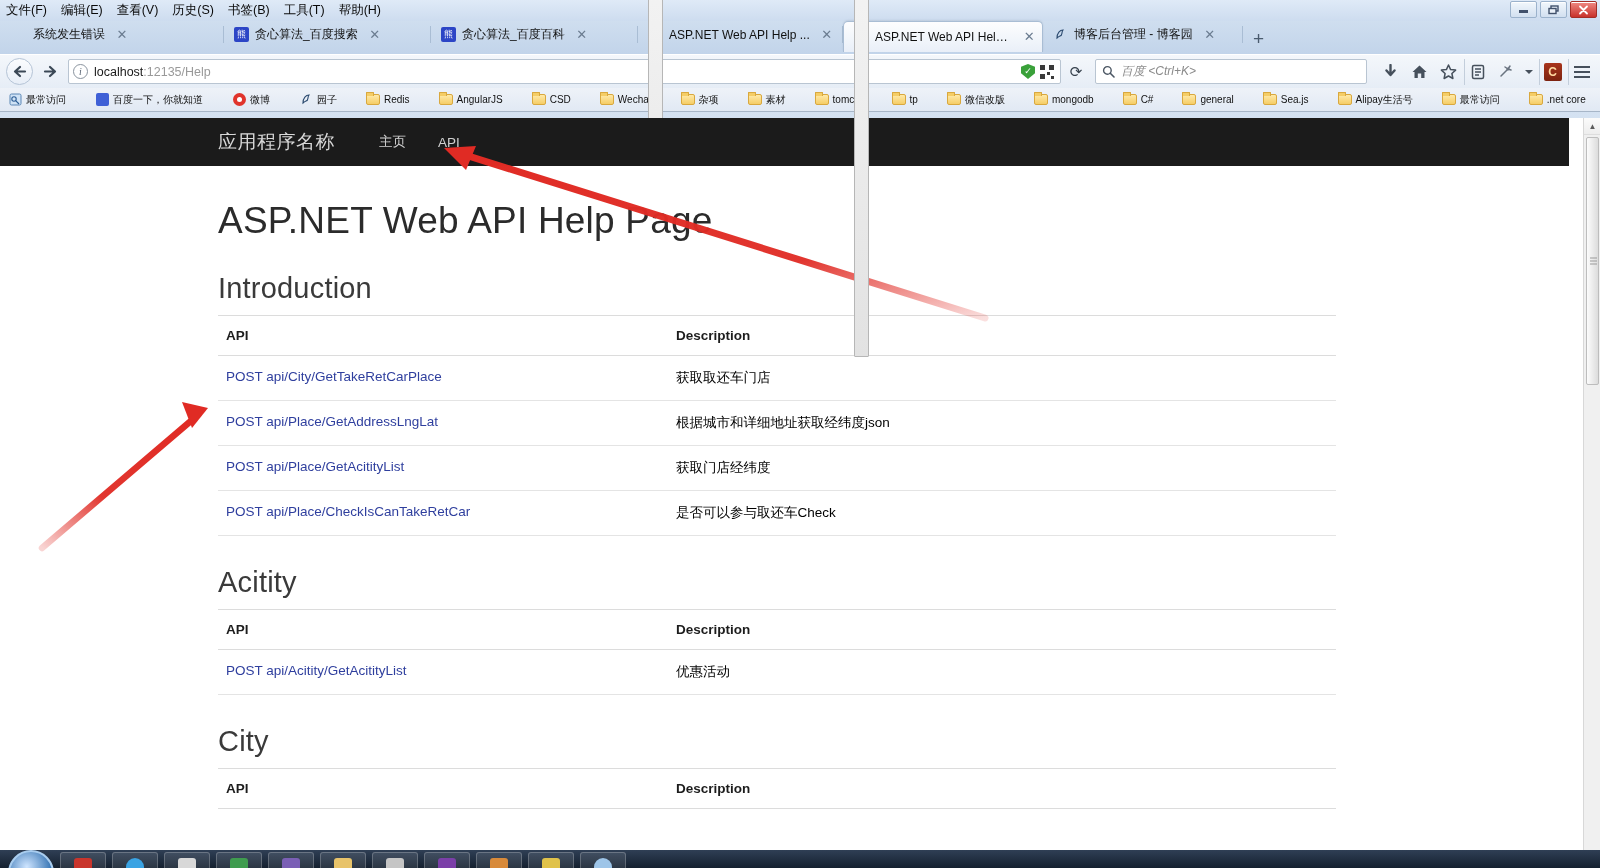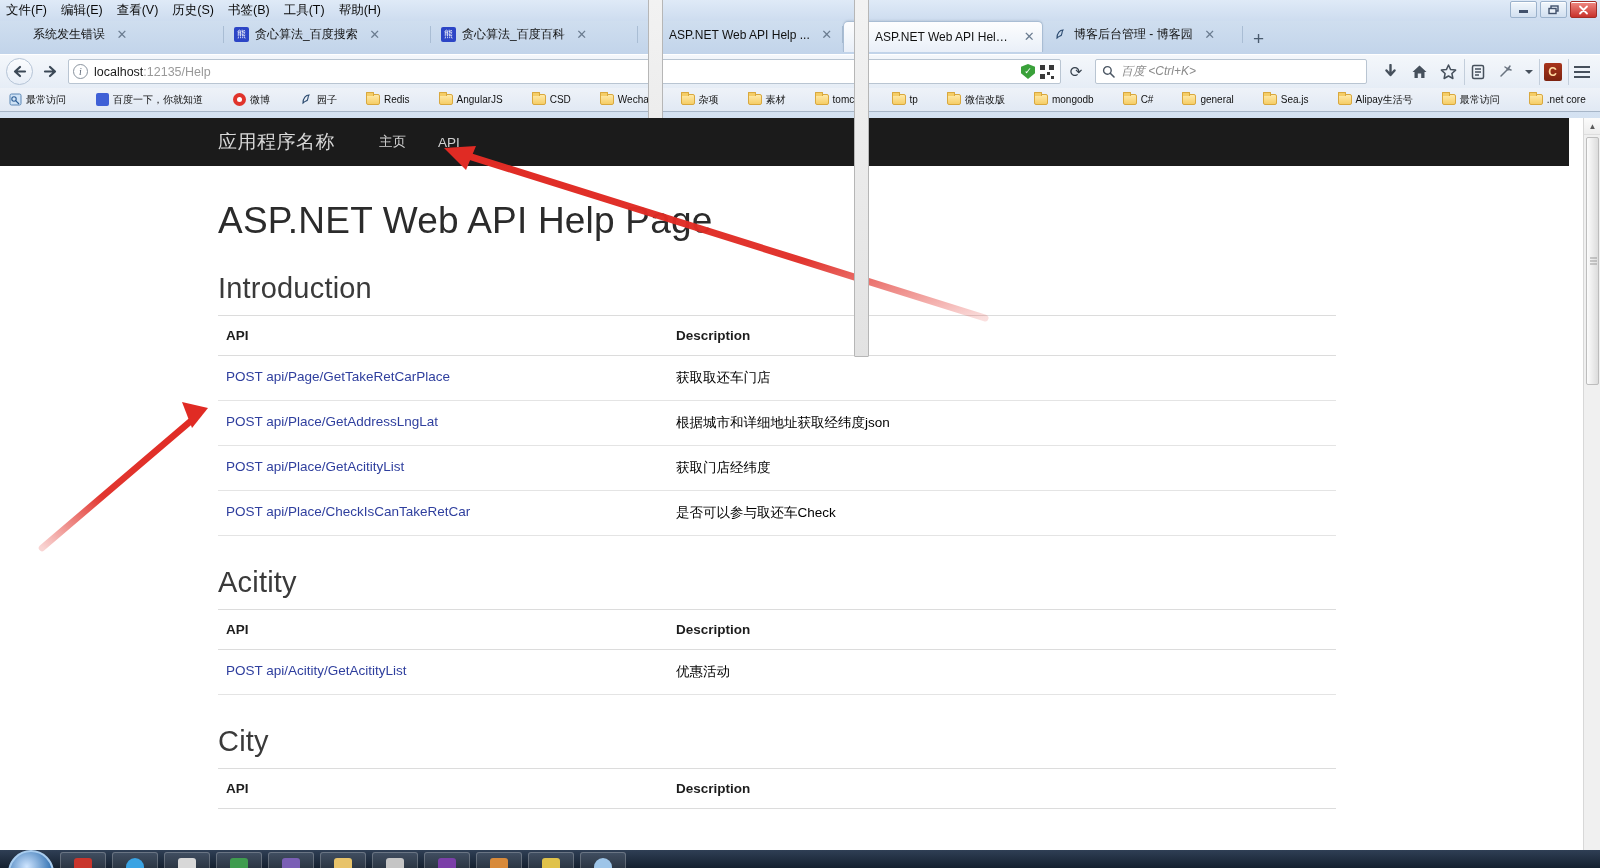--- a/index.html
+++ b/index.html
@@ -696,21 +696,21 @@
         <div id="sections">
             <table class="apitable">
               <thead>
                 <tr>
                   <th class="c-api">API</th>
                   <th>Description</th>
                 </tr>
               </thead>
               <tbody>
                 <tr>
-                  <td class="c-api"><a href="#">POST api/Page/GetTakeRetCarPlace</a></td>
+                  <td class="c-api"><a href="#">POST api/City/GetTakeRetCarPlace</a></td>
                   <td>获取取还车门店</td>
                 </tr>
                 <tr>
                   <td class="c-api"><a href="#">POST api/Place/GetAddressLngLat</a></td>
                   <td>根据城市和详细地址获取经纬度json</td>
                 </tr>
                 <tr>
                   <td class="c-api"><a href="#">POST api/Place/GetAcitityList</a></td>
                   <td>获取门店经纬度</td>
                 </tr>

